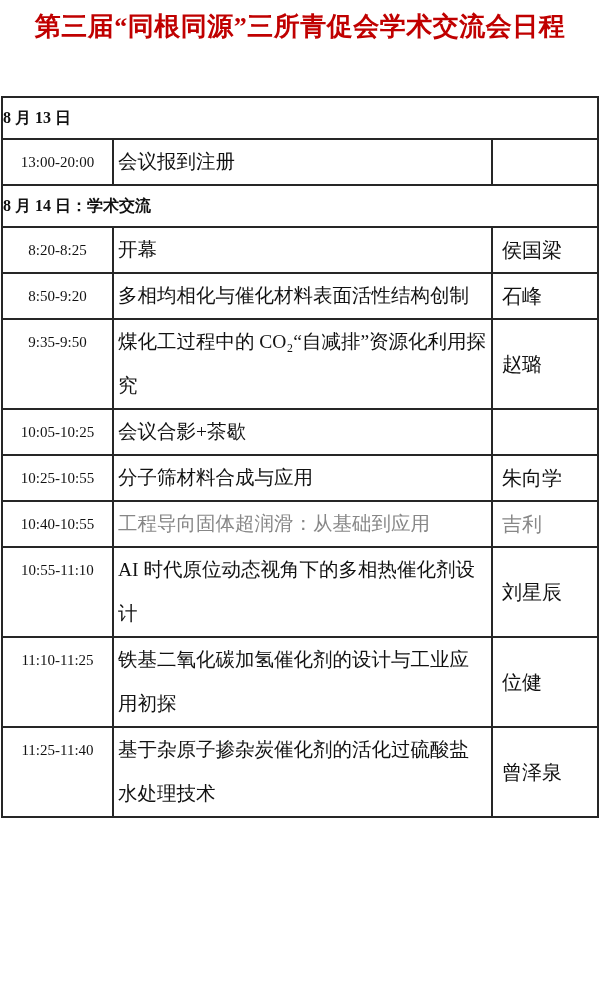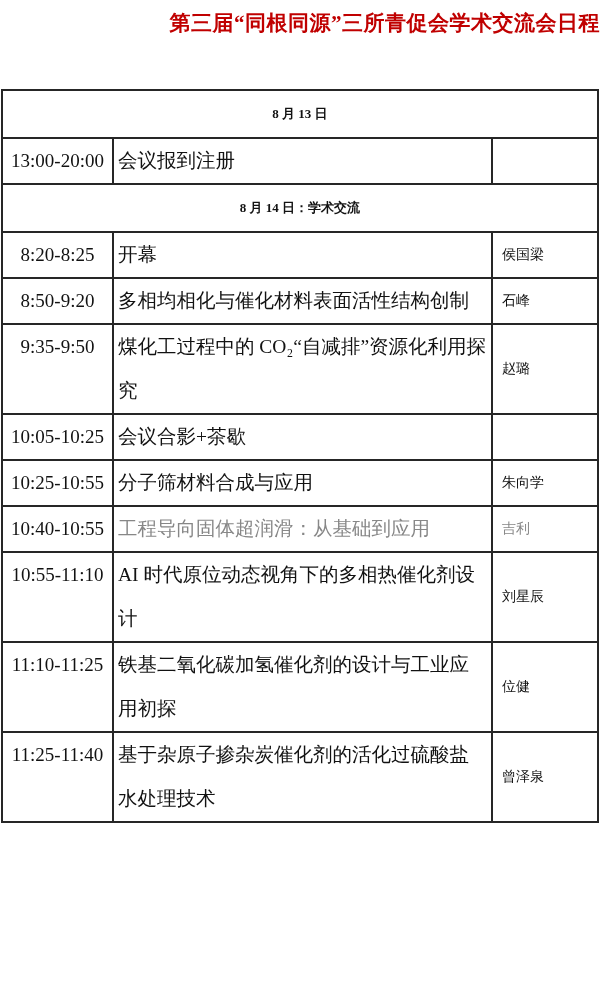--- a/index.html
+++ b/index.html
@@ -4,62 +4,62 @@
 <style>
   * { margin: 0; padding: 0; box-sizing: border-box; }
   html, body {
     width: 600px;
     background: #ffffff;
     font-family: "Liberation Serif", "DejaVu Serif", serif;
   }
   body { height: 984px; overflow: hidden; }
   .title {
     color: var(--title-color, #c00000);
-    font-size: 21px;
+    font-size: 26px;
     font-weight: bold;
-    text-align: right;
+    text-align: center;
     padding-top: 9px;
     letter-spacing: 0.5px;
     white-space: nowrap;
   }
   table.schedule {
     border-collapse: collapse;
     width: 596px;
     margin: 52px auto 0 auto;
     table-layout: fixed;
   }
   td {
     border: 2px solid var(--border-color, #262626);
     color: #121212;
     overflow: hidden;
   }
   td.day-header {
-    text-align: center;
+    text-align: left;
     font-weight: bold;
-    font-size: 13px;
-    height: 48px;
+    font-size: 16px;
+    height: 42px;
     vertical-align: middle;
     line-height: normal;
   }
   td.time {
     text-align: center;
-    font-size: 19px;
+    font-size: 15px;
     vertical-align: top;
     line-height: 44px;
     white-space: nowrap;
   }
   td.topic {
     font-size: 19.5px;
     padding-left: 4px;
     padding-right: 4px;
     vertical-align: top;
     line-height: 44px;
   }
   td.speaker {
-    font-size: 14px;
+    font-size: 20px;
     padding-left: 9px;
     vertical-align: middle;
     line-height: 24px;
   }
   tr.single { height: 45px; }
   tr.muted td.topic, tr.muted td.speaker { color: var(--muted-color, #878787); }
 </style>
 </head>
 <body>
 

